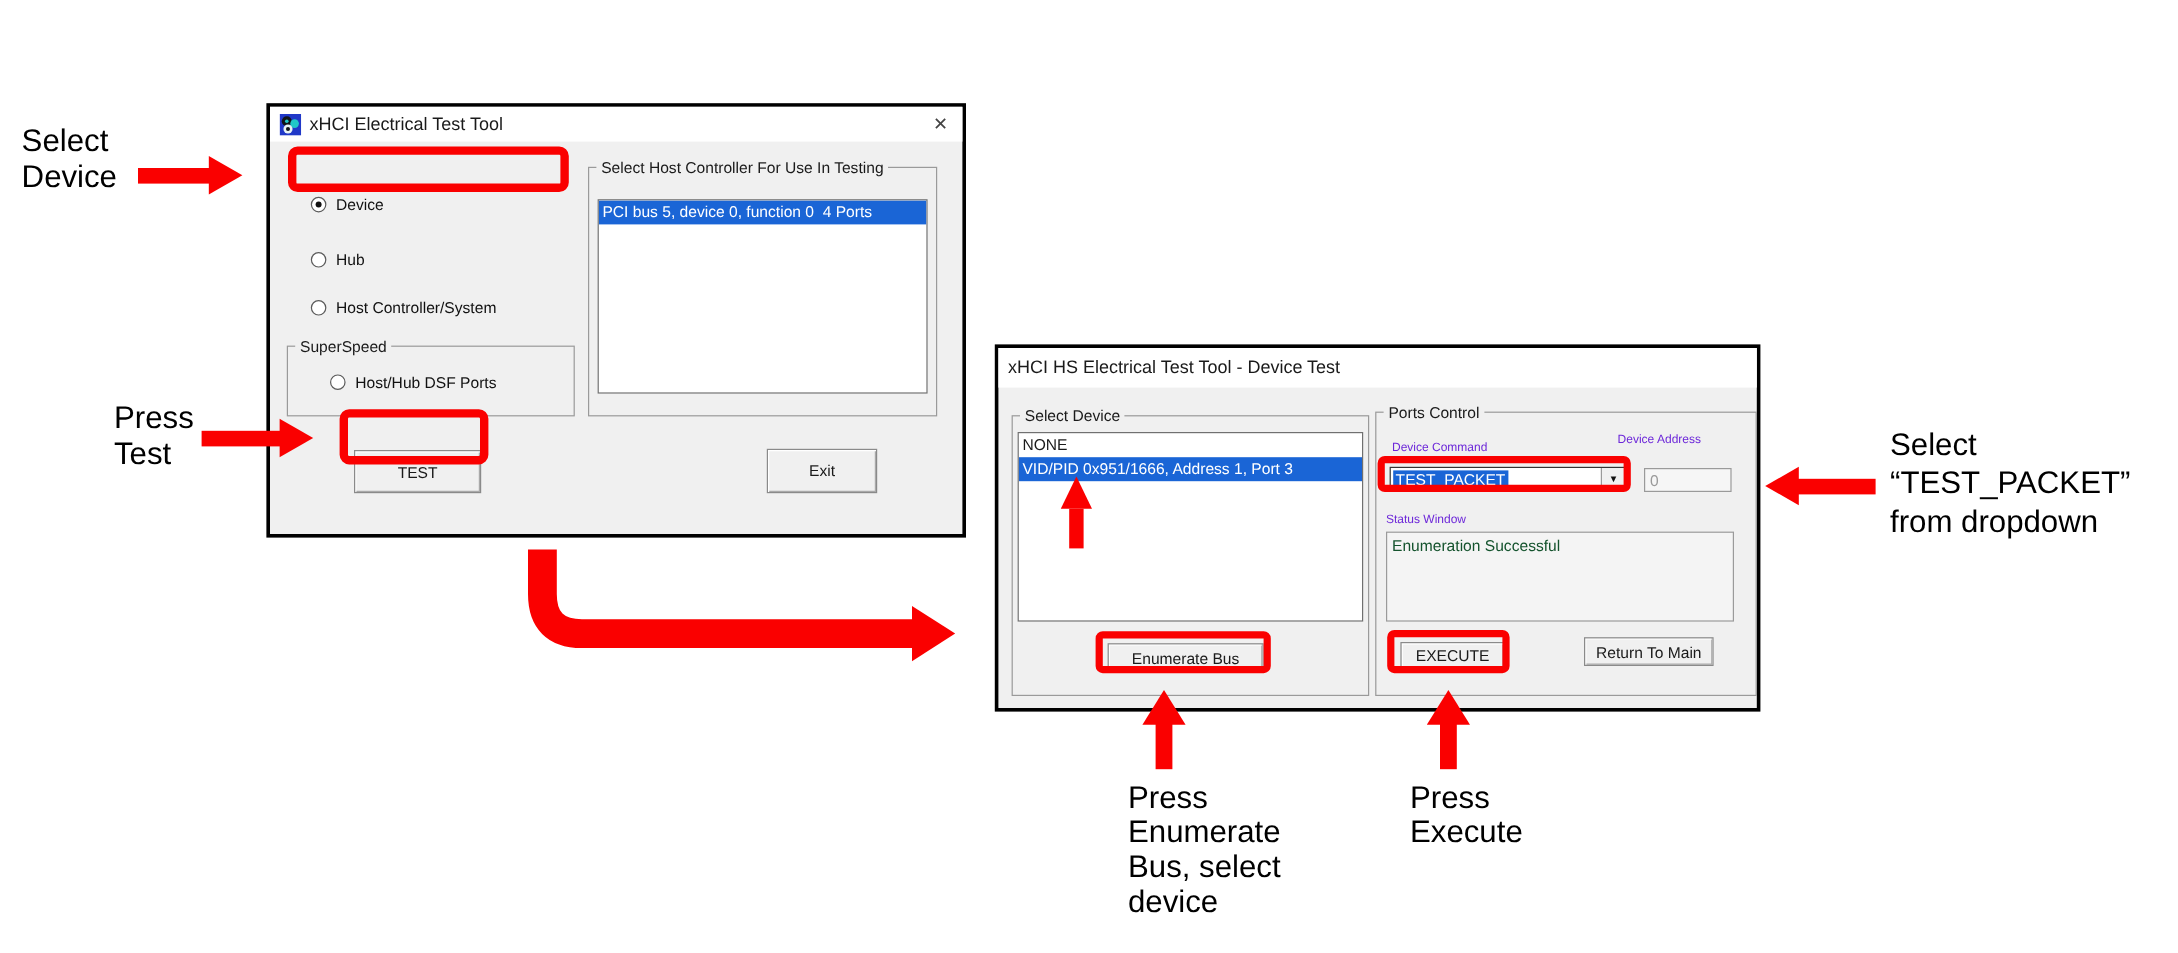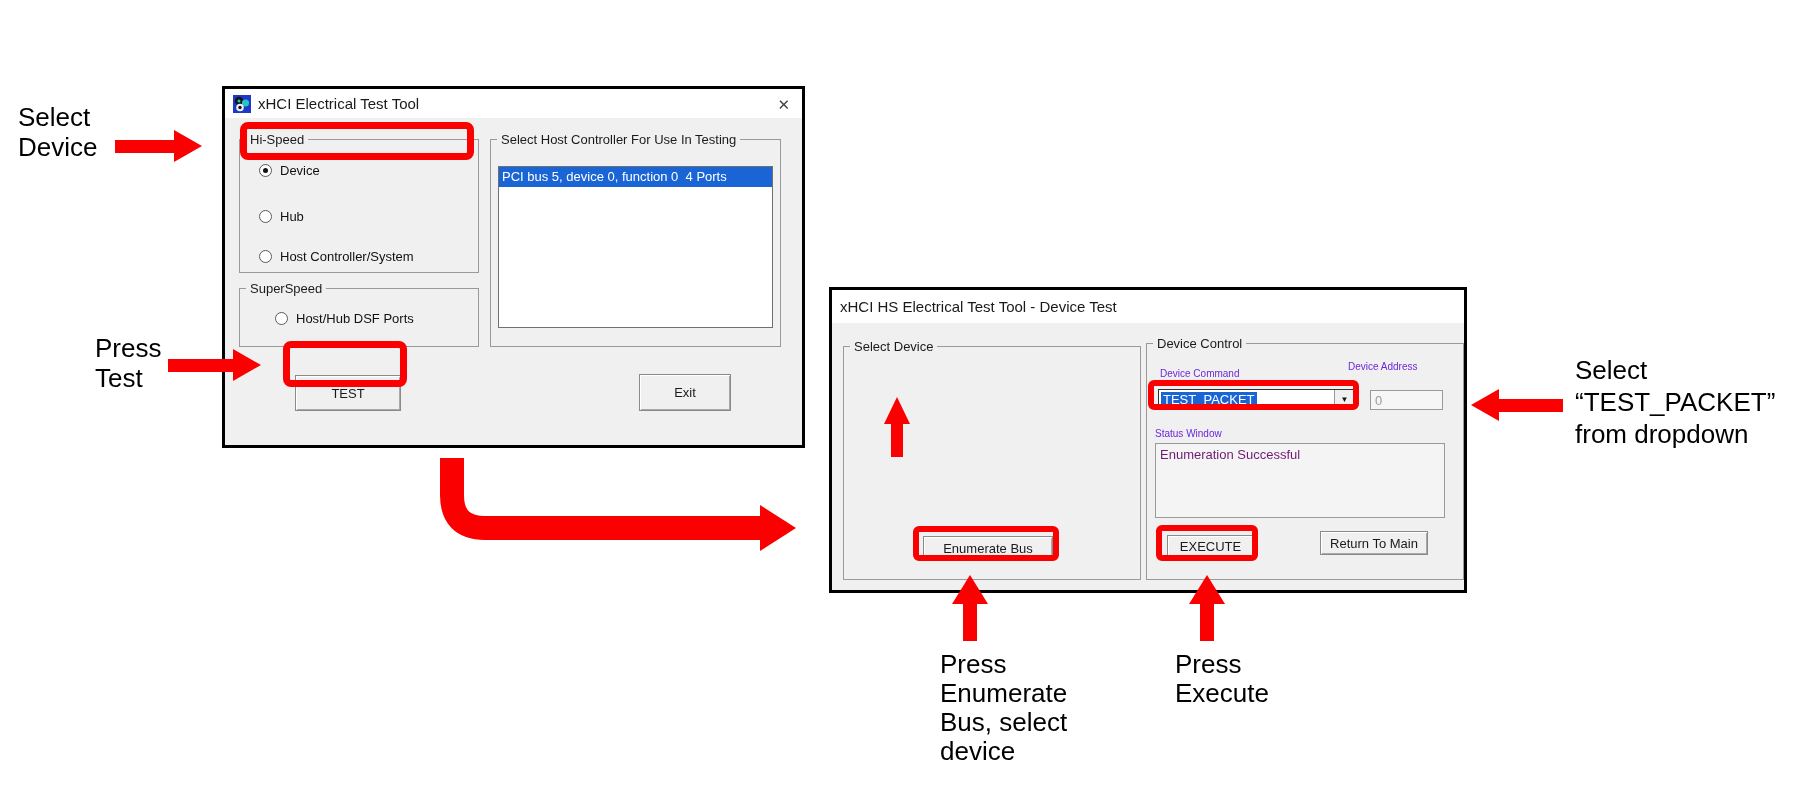--- a/index.html
+++ b/index.html
@@ -37,21 +37,21 @@
 
   .combo{position:absolute;background:#ffffff;border:1px solid #333;box-sizing:border-box;
          display:flex;align-items:center;font-size:13px;}
   .combo .sel-text{background:#1a65d6;color:#fff;padding:0 2px;margin-left:2px;white-space:nowrap;}
   .combo .drop-btn{margin-left:auto;width:19px;align-self:stretch;background:#f0f0f0;
                    border-left:1px solid #9a9a9a;display:flex;align-items:center;justify-content:center;
                    font-size:8px;color:#111;}
   .addr-field{position:absolute;background:#f6f6f6;border:1px solid #9a9a9a;box-sizing:border-box;
               font-size:13px;color:#9a9a9a;padding:0 0 0 4px;font-family:"Liberation Sans",sans-serif;}
   .statusbox{position:absolute;background:#f4f4f4;border:1px solid #9a9a9a;box-sizing:border-box;
-             font-size:13px;color:#701a75;padding:3px 4px;}
+             font-size:13px;color:#14532d;padding:3px 4px;}
 
   
   .hl{position:absolute;border:7px solid #fa0000;border-radius:8px;box-sizing:border-box;z-index:5;}
   .hl.thin{border-width:6px;border-radius:6px;}
   .ann{position:absolute;font-size:26px;line-height:30px;color:#000;z-index:6;white-space:nowrap;}
   .shaft{position:absolute;background:#fa0000;z-index:6;}
   .head-right{position:absolute;width:0;height:0;border-top:16px solid transparent;
               border-bottom:16px solid transparent;border-left:28px solid #fa0000;z-index:6;}
   .head-left{position:absolute;width:0;height:0;border-top:16px solid transparent;
              border-bottom:16px solid transparent;border-right:28px solid #fa0000;z-index:6;}
@@ -85,23 +85,20 @@
         <circle cx="6" cy="6" r="4.2" fill="#101418"></circle>
         <circle cx="12.5" cy="8" r="3.6" fill="#20c8c8"></circle>
         <circle cx="7" cy="12.5" r="3.8" fill="#e8f4f4"></circle>
         <circle cx="7" cy="12.5" r="1.7" fill="#101418"></circle>
         <circle cx="6" cy="6" r="1.5" fill="#20c8c8"></circle>
       </svg>
       <span>xHCI Electrical Test Tool</span>
       <span class="close">✕</span>
     </div>
 
-    <div class="group" style="left:14px;top:50px;width:240px;height:134px;">
-      <span class="glabel">Hi-Speed</span>
-    </div>
     <div class="radio-row" style="left:34px;top:74px;">
       <span class="radio sel"></span>
       <span class="rlabel">Device</span>
     </div>
     <div class="radio-row" style="left:34px;top:120px;">
       <span class="radio"></span>
       <span class="rlabel">Hub</span>
     </div>
     <div class="radio-row" style="left:34px;top:160px;align-items:center;">
       <span class="radio"></span>
@@ -136,24 +133,28 @@
   </svg>
 
   <div class="dialog" style="left:829px;top:287px;width:638px;height:306px;">
     <div class="titlebar" style="height:33px;">
       <span>xHCI HS Electrical Test Tool - Device Test</span>
     </div>
 
     <div class="group" style="left:11px;top:56px;width:298px;height:234px;">
       <span class="glabel">Select Device</span>
     </div>
+    <div class="listbox" style="left:16px;top:70px;width:288px;height:158px;">
+      <div class="lrow">NONE</div>
+      <div class="lrow selected">VID/PID 0x951/1666, Address 1, Port 3</div>
+    </div>
     <button class="btn" style="left:91px;top:246px;width:130px;height:24px;">Enumerate Bus</button>
 
     <div class="group" style="left:314px;top:53px;width:318px;height:237px;">
-      <span class="glabel">Device Control</span>
+      <span class="glabel">Ports Control</span>
     </div>
     <div class="field-label" style="left:328px;top:78px;">Device Command</div>
     <div class="field-label" style="left:516px;top:71px;">Device Address</div>
 
     <div class="combo" style="left:326px;top:99px;width:197px;height:20px;">
       <span class="sel-text">TEST_PACKET</span>
       <span class="drop-btn">▼</span>
     </div>
     <input class="addr-field" style="left: 538px; top: 100px; width: 73px; height: 20px;" readonly="" value="0">
 

